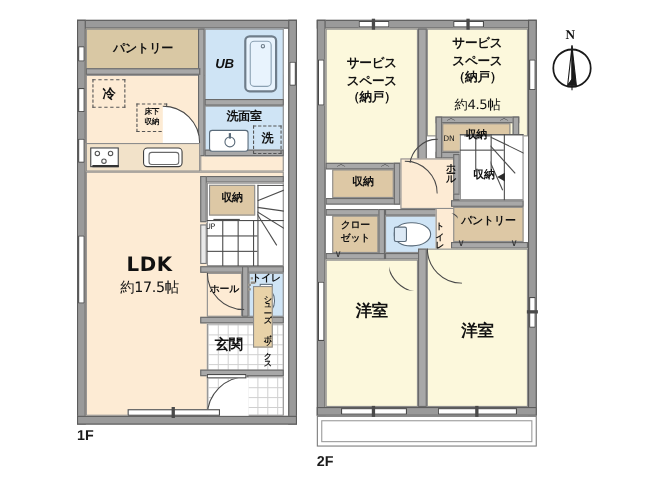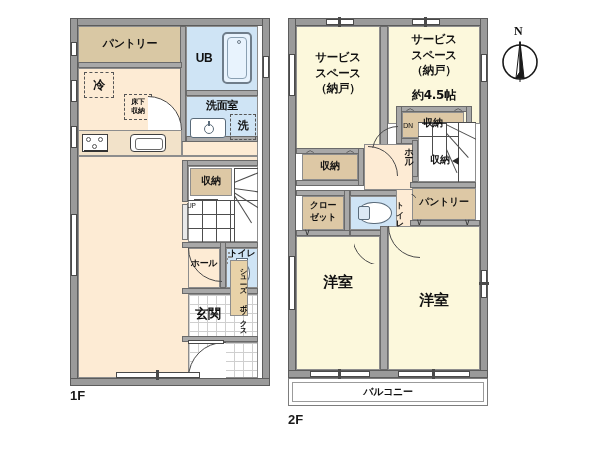--- a/index.html
+++ b/index.html
@@ -42,21 +42,21 @@
     font-weight: 700;
     letter-spacing: -0.3px;
   }
   .lbl.vert {
     writing-mode: vertical-rl;
     text-orientation: upright;
     white-space: nowrap;
     letter-spacing: 0px;
   }
   .lbl.thin { font-weight: 400; }
-  .sz { font-weight: 700; }
+  .sz { font-weight: 400; }
 
   .floorlabel {
     position: absolute;
     font-weight: 700;
     font-size: 13px;
     color: #1a1a1a;
     font-family: "Liberation Sans", sans-serif;
   }
 
   
@@ -208,22 +208,24 @@
     <div class="abs" style="left:1px;top:24px;width:6px;height:14px;background:#fff;border:1px solid #4a4a4a;"></div>
 
     <div class="abs" style="left:112px;top:186px;width:6px;height:36px;background:#e9e9e9;border:1px solid #777;"></div>
 
     <div class="abs" style="left:78px;top:78px;width:34px;height:34px;overflow:hidden;">
       <div class="abs" style="left:-34px;top:0;width:68px;height:68px;border:1px solid #4a4a4a;border-radius:50%;background:#fff;"></div>
     </div>
 
     <div class="lbl" style="left:8px;top:20px;width:104px;font-size:11px;">パントリー</div>
 
-
-    <div class="lbl" style="left:118px;top:33px;width:32px;font-size:12px;font-family:'Liberation Sans',sans-serif;">UB</div>
+    <div class="lbl" style="left:14px;top:212px;width:104px;font-size:18px;letter-spacing:0.5px;">LDK</div>
+    <div class="lbl sz" style="left:14px;top:236px;width:104px;font-size:13px;">約17.5帖</div>
+
+    <div class="lbl" style="left:118px;top:33px;width:32px;font-size:12px;font-family:'Liberation Sans',sans-serif;font-style:italic;">UB</div>
 
     <div class="lbl" style="left:116px;top:82px;width:72px;font-size:11px;">洗面室</div>
 
     <div class="lbl" style="left:160px;top:102px;width:26px;font-size:11px;">洗</div>
 
     <div class="lbl" style="left:14px;top:60px;width:30px;font-size:12px;">冷</div>
 
     <div class="lbl" style="left:54px;top:80px;width:28px;font-size:7px;line-height:1.25;">床下
 収納</div>
 
@@ -390,21 +392,20 @@
     <div class="lbl" style="left:124px;top:178px;width:64px;font-size:10px;">パントリー</div>
 
     <div class="lbl vert" style="left:104px;top:178px;width:12px;font-size:8px;">トイレ</div>
 
     <div class="lbl vert" style="left:110px;top:124px;width:16px;font-size:9px;">ホール</div>
 
     <div class="lbl" style="left:8px;top:256px;width:84px;font-size:15px;">洋室</div>
 
     <div class="lbl" style="left:100px;top:274px;width:92px;font-size:15px;">洋室</div>
 
-    <div class="lbl" style="left:0;top:368px;width:200px;font-size:10px;">バルコニー</div>
   </div>
 
   <div class="floorlabel" style="left:288px;top:412px;">2F</div>
 
   <div id="compass" style="left:496px;top:24px;width:48px;height:62px;">
     <div class="cn" style="left:18px;top:0;">N</div>
     <svg width="48" height="48" viewBox="0 0 48 48" style="position:absolute;left:0;top:14px;">
       <circle cx="24" cy="24" r="17" fill="none" stroke="#1a1a1a" stroke-width="1.6"></circle>
       <path d="M24 3 L24 44" stroke="#1a1a1a" stroke-width="1"></path>
       <path d="M24 4 L20 40 L24 34 Z" fill="#ffffff" stroke="#1a1a1a" stroke-width="1"></path>

